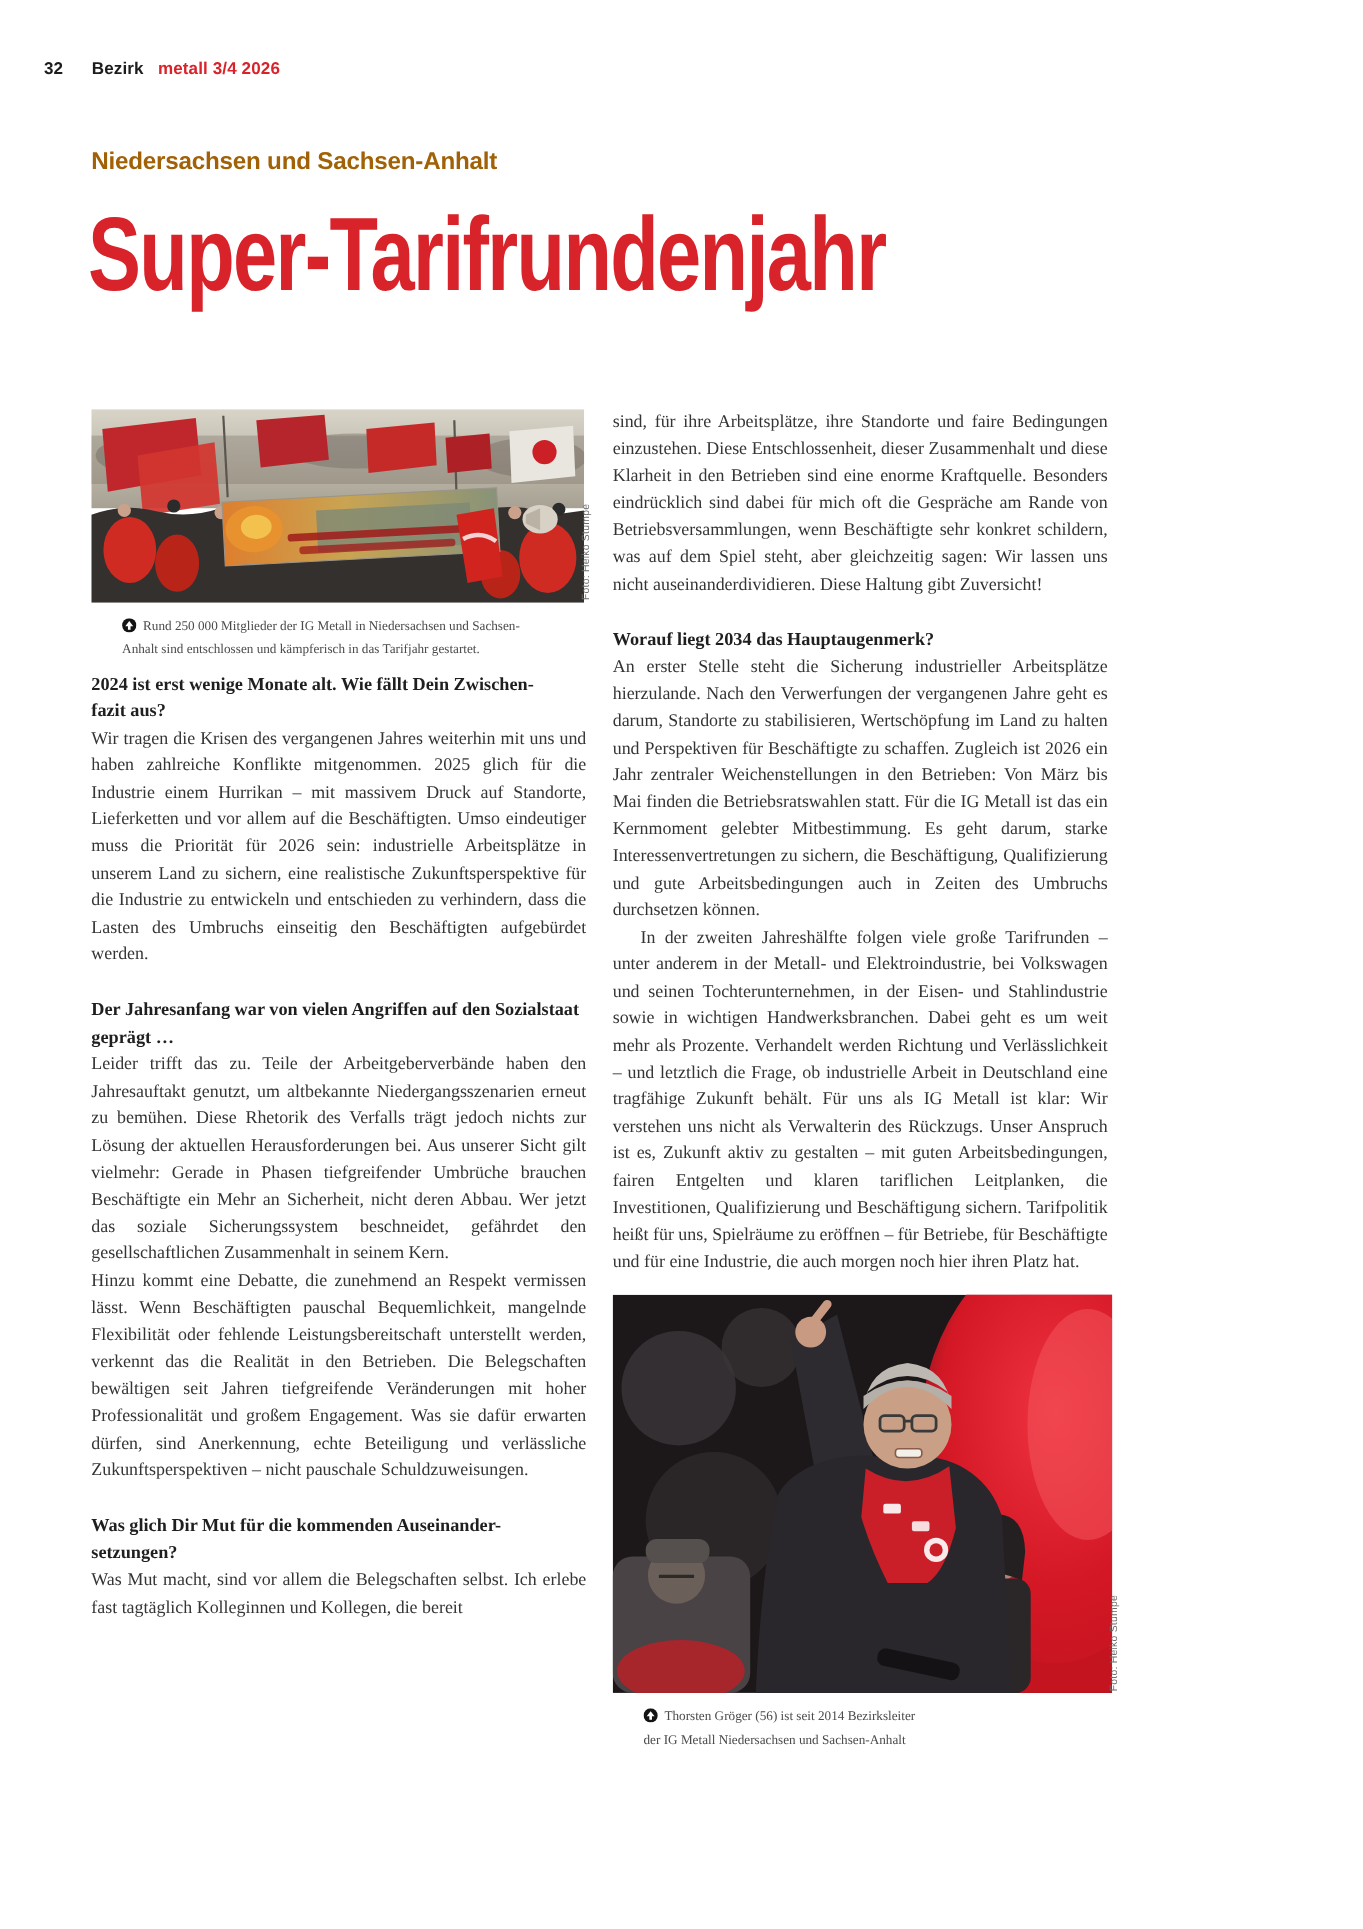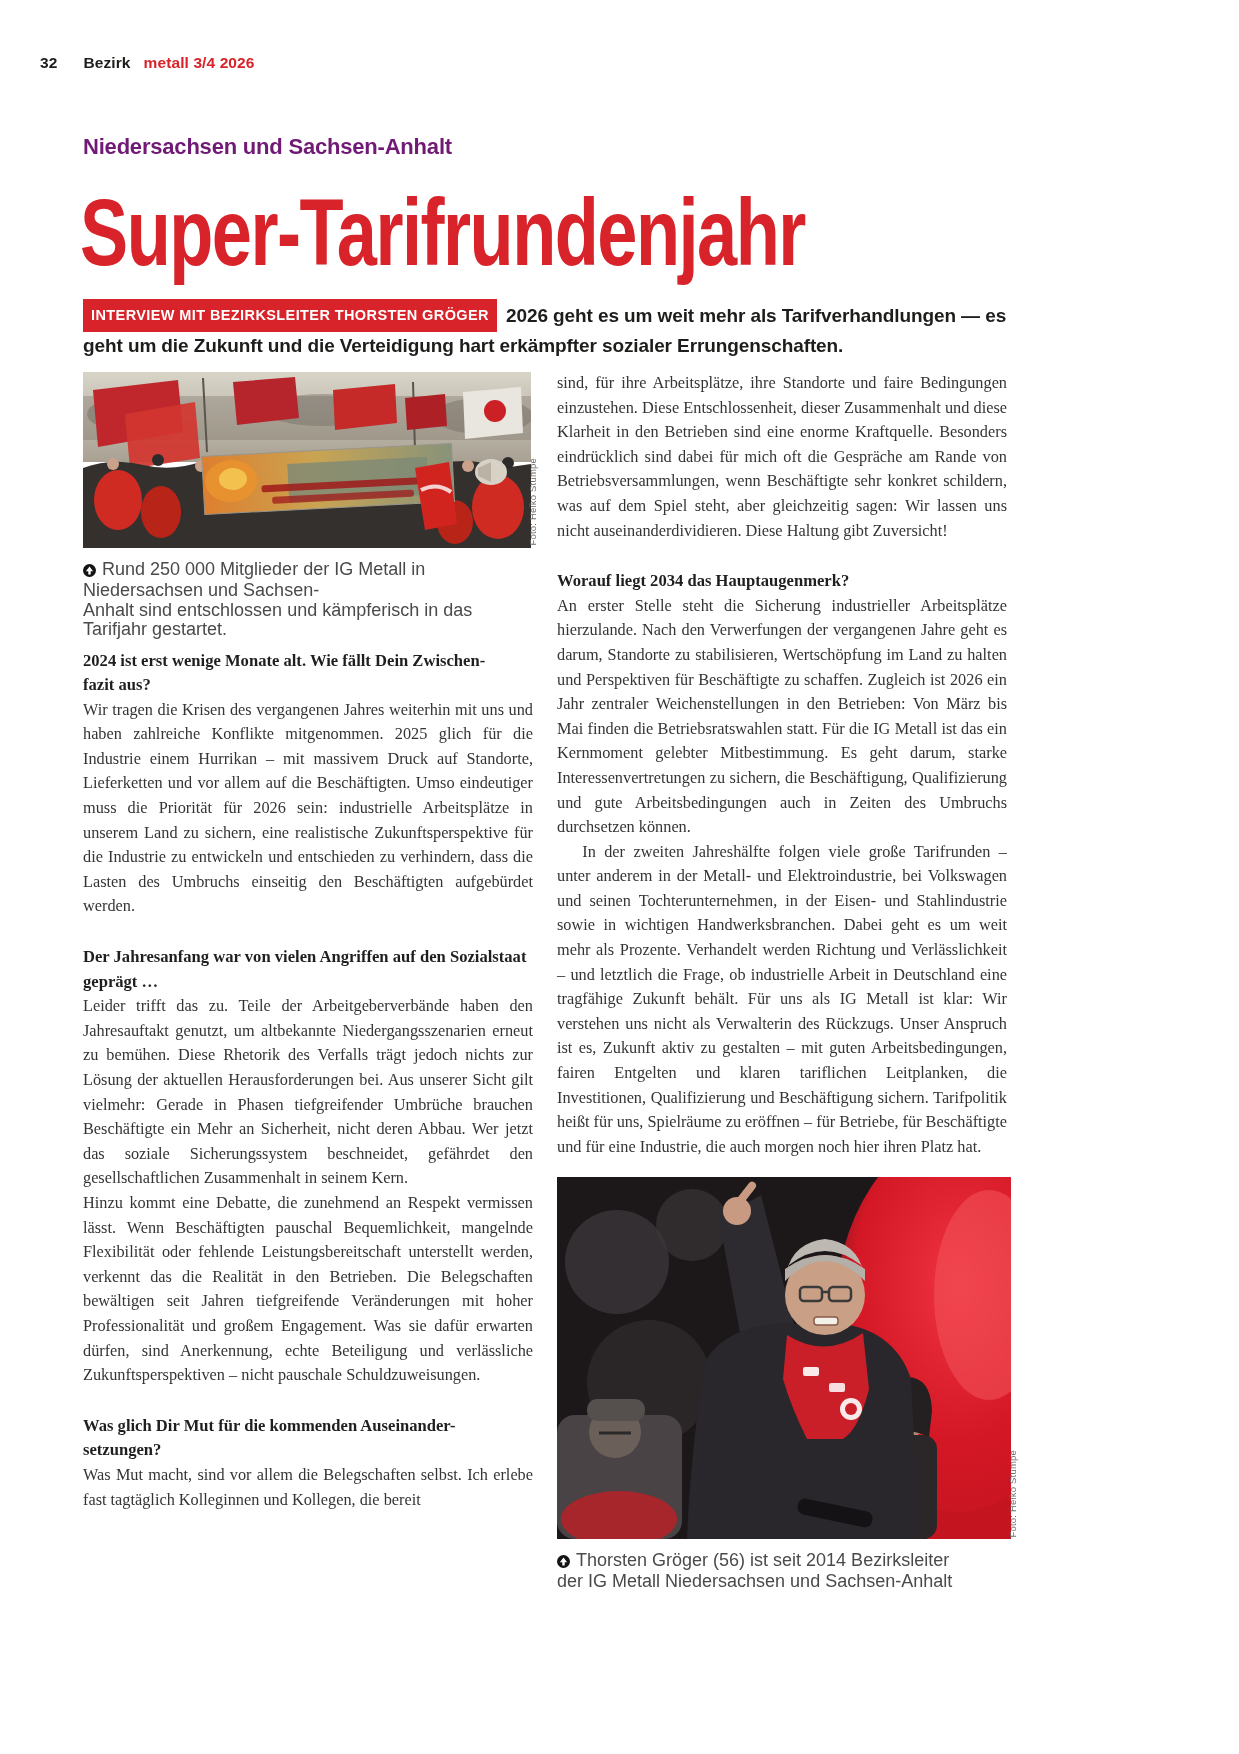--- a/index.html
+++ b/index.html
@@ -17,21 +17,21 @@
     position: absolute; left: 40px; top: 54px;
     font-size: 15.5px; font-weight: 700; color: #1d1d1b;
     letter-spacing: 0.1px;
   }
   .runhead .pageno { margin-right: 26px; }
   .runhead .section { margin-right: 13px; }
   .runhead .edition { color: #d8232a; }
   
   .kicker {
     position: absolute; left: 83px; top: 134px;
-    font-size: 22px; font-weight: 700; color: #701a75;
+    font-size: 22px; font-weight: 700; color: #a16207;
     letter-spacing: -0.2px;
   }
   .headline {
     position: absolute; left: 80px; top: 183px;
     font-size: 95px; font-weight: 700; color: #d8232a;
     letter-spacing: -2px; line-height: 1.04;
     transform: scaleX(0.76); transform-origin: 0 50%;
     white-space: nowrap;
   }
   .standfirst {
@@ -69,23 +69,23 @@
   .photo-wrap.portrait { width: 454px; margin-top: 18px; }
   .credit {
     position: absolute; right: -15px; bottom: 2px;
     writing-mode: vertical-rl; transform: rotate(180deg);
     font-family: "Liberation Sans", sans-serif;
     font-size: 9.5px; color: #6e6e6e; letter-spacing: 0.2px;
     white-space: nowrap;
   }
   .caption {
     margin-top: 12px;
-    font-family: Liberation Sans, sans-serif;
-    font-size: 18px; line-height: 19.5px; color: #4a4a4a;
-    text-align: left; hyphens: manual;
+    font-family: Liberation Serif, serif;
+    font-size: 12px; line-height: 19.5px; color: #4a4a4a;
+    text-align: left; hyphens: manual; margin-left: 28px;
   }
   .cap-icon { display: inline-block; margin-right: 6px; vertical-align: -1.5px; }
   
   .edge-tab {
     position: absolute; left: 1228px; top: 566px;
     width: 11px; height: 62px;
     background: #efefee; border-radius: 5px 0 0 5px;
   }
 </style>
 </head>
@@ -93,23 +93,20 @@
 
 <div class="page">
 
   <div class="runhead">
     <span class="pageno">32</span><span class="section">Bezirk</span><span class="edition">metall 3/4 2026</span>
   </div>
 
   <div class="kicker">Niedersachsen und Sachsen-Anhalt</div>
   <h1 class="headline">Super-Tarifrundenjahr</h1>
 
-  <p class="standfirst">
-    <span class="label">INTERVIEW MIT BEZIRKSLEITER THORSTEN GRÖGER</span><span>2026 geht es um weit mehr als Tarifverhandlungen — es geht um die Zukunft und die Verteidigung hart erkämpfter sozialer Errungenschaften.</span>
-  </p>
 
   <div class="col col-left">
 
     <div class="photo-wrap">
       <svg width="448" height="176" viewBox="0 0 448 176">
         <defs>
           <linearGradient id="sky" x1="0" y1="0" x2="0" y2="1">
             <stop offset="0" stop-color="#d8d4c8"></stop>
               <stop offset="1" stop-color="#a8a193"></stop>
           </linearGradient>

